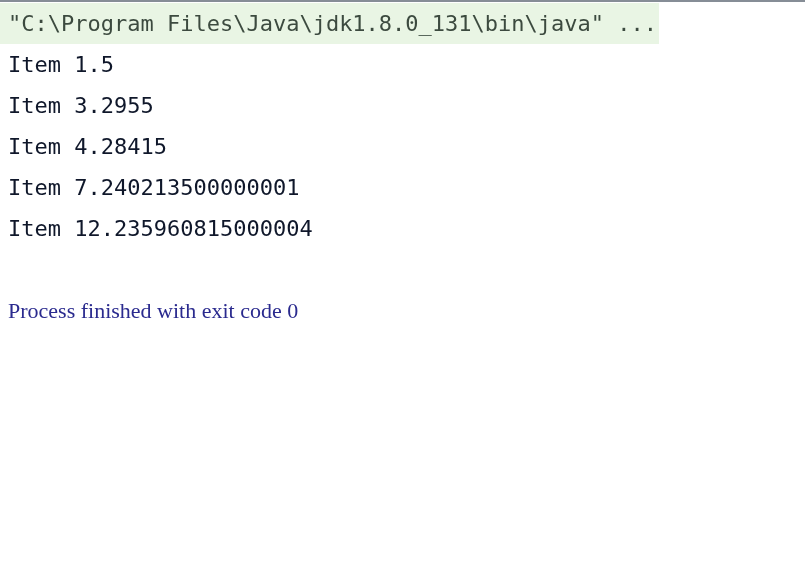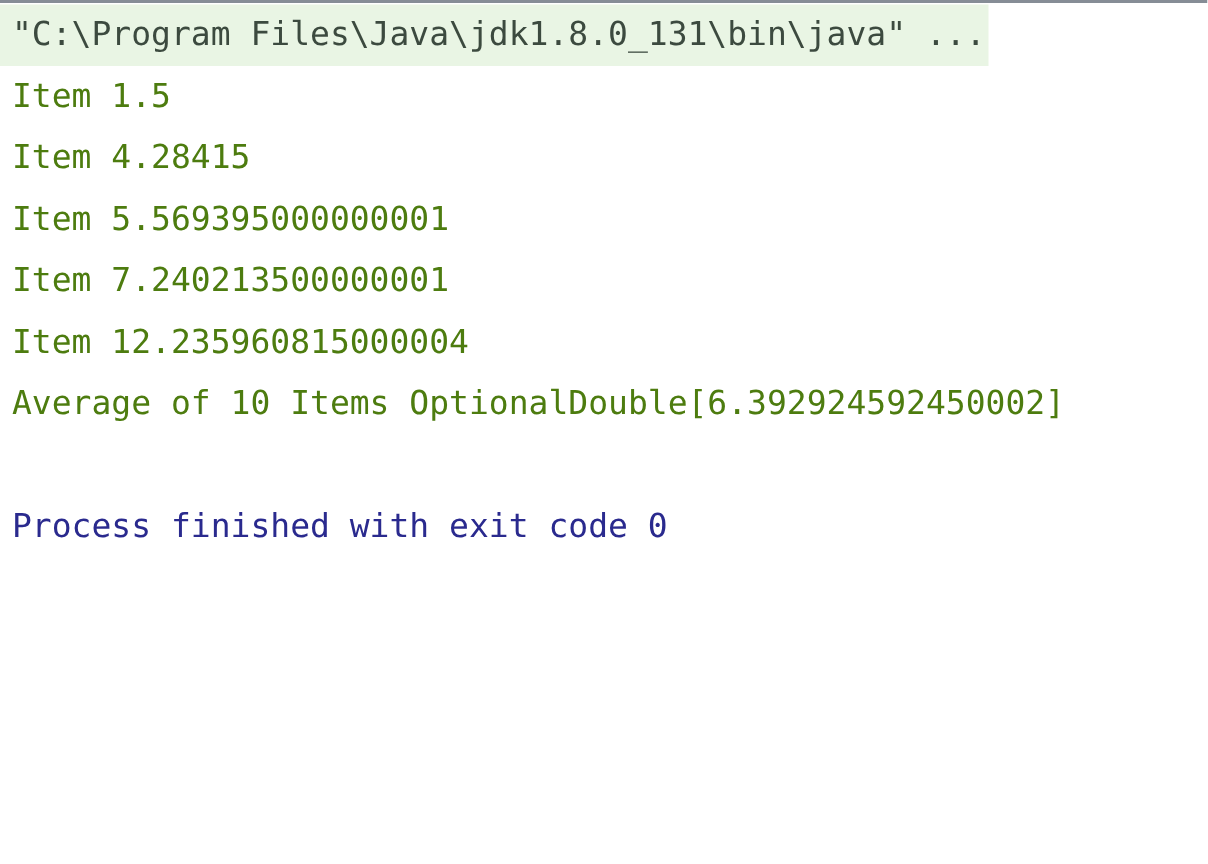--- a/index.html
+++ b/index.html
@@ -43,21 +43,21 @@
     list-style: none;
   }
 
   .console-line {
     display: block;
     height: 41px;
     line-height: 41px;
     font-size: 22px;
     letter-spacing: 0px;
     white-space: pre;
-    color: #4d7c0f;
+    color: #0f172a;
     padding-left: 8px;
     box-sizing: border-box;
     font-family: "DejaVu Sans Mono", "Liberation Mono", monospace;
   }
 
   
   .console-line.command-line {
     color: #3c4a3f;
     background: transparent;
     padding-left: 0;
@@ -70,34 +70,34 @@
     height: 41px;
     line-height: 41px;
   }
 
   .console-line.blank-line {
     height: 41px;
   }
 
   .console-line.exit-line {
     color: #2a2a8e;
+    font-family: Liberation Serif, serif;
   }
 </style>
 </head>
 <body>
 
 <div id="console-panel">
 
   <div id="top-divider"></div>
 
   <div id="console-output">
       <div class="console-line command-line"><span class="hl">"C:\Program Files\Java\jdk1.8.0_131\bin\java" ...</span></div>
       <div class="console-line">Item 1.5</div>
+      <div class="console-line">Item 3.2955</div>
       <div class="console-line">Item 4.28415</div>
-      <div class="console-line">Item 5.569395000000001</div>
       <div class="console-line">Item 7.240213500000001</div>
       <div class="console-line">Item 12.235960815000004</div>
-      <div class="console-line">Average of 10 Items OptionalDouble[6.392924592450002]</div>
       <div class="console-line blank-line"></div>
       <div class="console-line exit-line">Process finished with exit code 0</div>
     </div>
 
 </div>
 
 </body></html>

